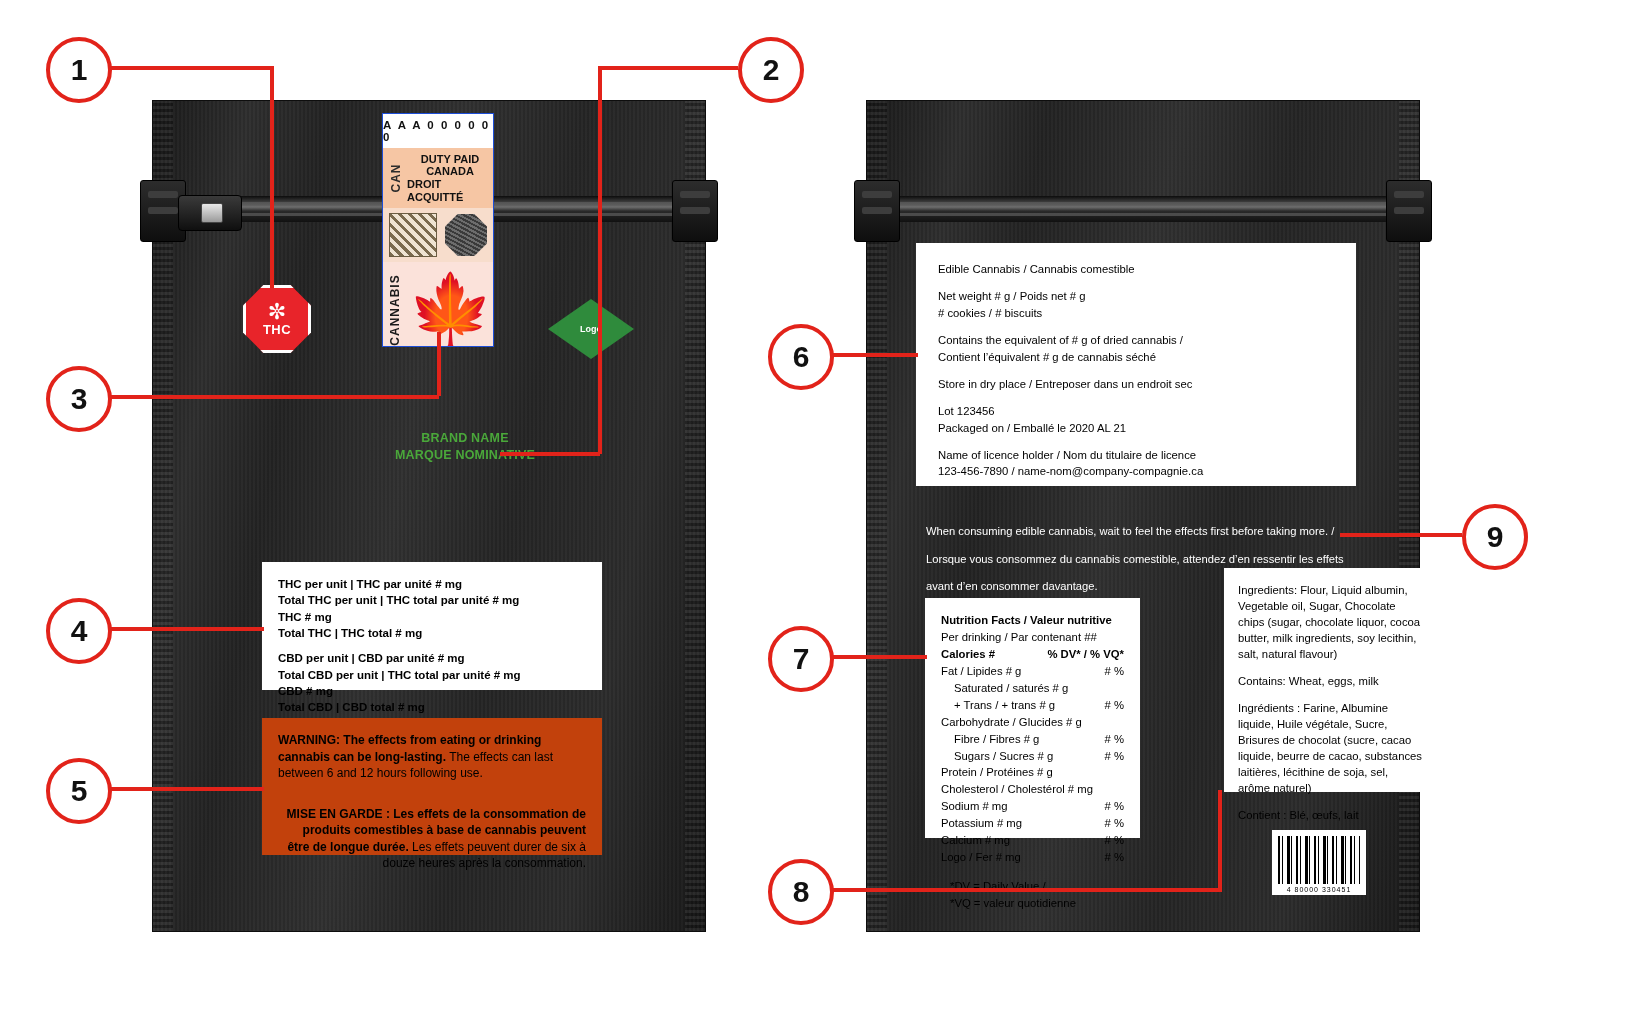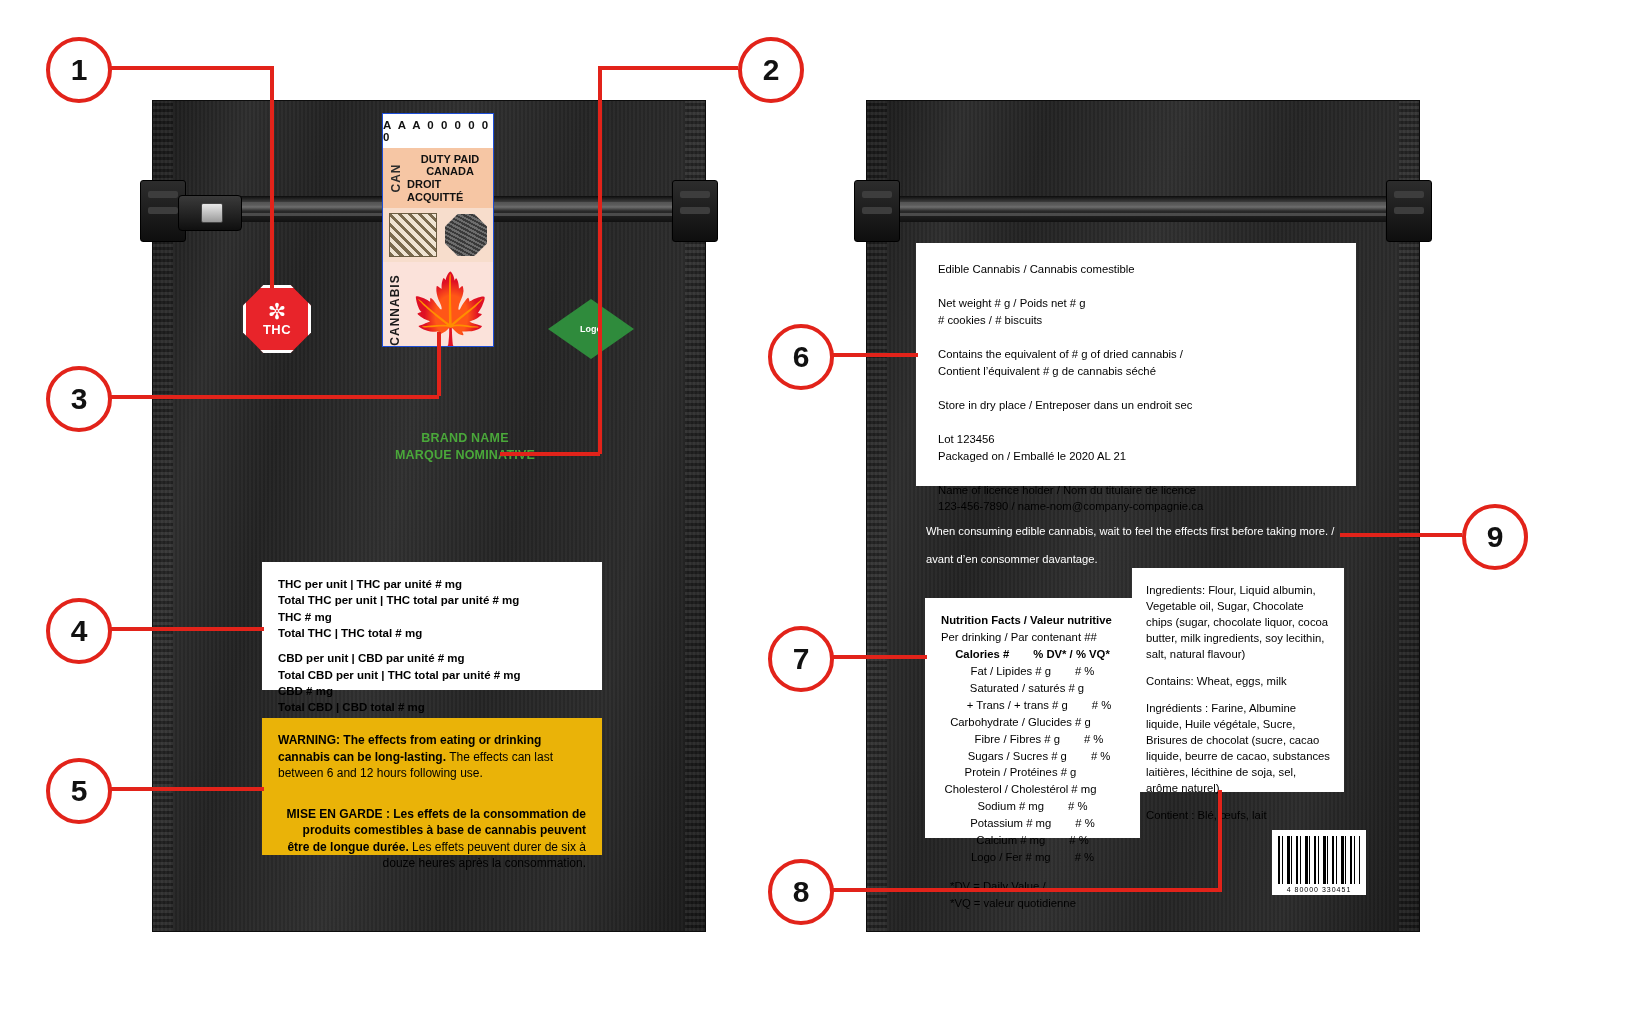--- a/index.html
+++ b/index.html
@@ -85,33 +85,33 @@
 
   .brandname{position:absolute;z-index:20;text-align:center;color:#4aa83a;
       font-size:12.5px;font-weight:700;line-height:1.35;letter-spacing:.2px;}
 
   
   .panel{position:absolute;background:#fff;z-index:20;color:#000;}
   .panel p{margin:0;}
   .p-thc{font-size:11.5px;line-height:1.42;font-weight:600;padding:14px 16px;}
   .p-thc .gap{height:9px;}
 
-  .warnbox{position:absolute;background:#eab308;z-index:20;
+  .warnbox{position:absolute;background:#c2410c;z-index:20;
       padding:14px 16px;font-size:12px;line-height:1.38;color:#000;}
   .warnbox b{font-weight:700;}
   .warnbox .blk+.blk{margin-top:24px;text-align:right;}
 
   .p-info{font-size:11.3px;line-height:1.45;padding:18px 22px;}
-  .p-info .blk+.blk{margin-top:18px;}
+  .p-info .blk+.blk{margin-top:11px;}
   .p-info .bold{font-weight:700;}
 
   .consume{position:absolute;z-index:20;color:#fff;font-size:11.2px;line-height:1.45;}
 
   .p-nutri{font-size:11.3px;line-height:1.50;padding:14px 16px 12px 16px;}
-  .nrow{display:flex;justify-content:center;gap:24px;}
+  .nrow{display:flex;justify-content:space-between;gap:24px;}
   .nrow .lbl{white-space:nowrap;}
   .nrow .val{white-space:nowrap;}
   .p-nutri .bold{font-weight:700;}
   .p-nutri .ind{padding-left:13px;}
   .p-nutri .foot{margin-top:12px;padding-left:9px;}
 
   .p-ingr{font-size:11.3px;line-height:1.42;padding:14px 14px;}
   .p-ingr .blk+.blk{margin-top:11px;}
 
   .barcode{position:absolute;background:#fff;z-index:20;padding:6px 6px 2px 6px;}
@@ -239,20 +239,21 @@
     <p>Packaged on / Emballé le 2020 AL 21</p>
   </div>
   <div class="blk">
     <p>Name of licence holder / Nom du titulaire de licence</p>
     <p>123-456-7890 / name-nom@company-compagnie.ca</p>
   </div>
 </div>
 
 <div class="consume" style="left:926px;top:512px;width:430px;">
   <p>When consuming edible cannabis, wait to feel the effects first before taking more. /</p>
+  <p>Lorsque vous consommez du cannabis comestible, attendez d’en ressentir les effets</p>
   <p>avant d’en consommer davantage.</p>
 </div>
 
 <div class="panel p-nutri" style="left:925px;top:598px;width:215px;height:240px;box-sizing:border-box;">
   <div class="bold">Nutrition Facts / Valeur nutritive</div>
   <div>Per drinking / Par contenant ##</div>
   <div class="nrow">
     <span class="lbl bold">Calories #</span>
     <span class="val bold">% DV* / % VQ*</span>
   </div>
@@ -305,21 +306,21 @@
         <span class="lbl">Logo / Fer # mg</span>
         <span class="val"># %</span>
       </div>
     </div>
   <div class="foot">
     <div>*DV = Daily Value /</div>
     <div>*VQ = valeur quotidienne</div>
   </div>
 </div>
 
-<div class="panel p-ingr" style="left:1132px;top:568px;width:212px;height:224px;box-sizing:border-box;">
+<div class="panel p-ingr" style="left:1224px;top:568px;width:212px;height:224px;box-sizing:border-box;">
   <div class="blk">Ingredients: Flour, Liquid albumin, Vegetable oil, Sugar, Chocolate chips (sugar, chocolate liquor, cocoa butter, milk ingredients, soy lecithin, salt, natural flavour)</div>
   <div class="blk">Contains: Wheat, eggs, milk</div>
   <div class="blk">Ingrédients : Farine, Albumine liquide, Huile végétale, Sucre, Brisures de chocolat (sucre, cacao liquide, beurre de cacao, substances laitières, lécithine de soja, sel, arôme naturel)</div>
   <div class="blk">Contient : Blé, œufs, lait</div>
 </div>
 
 <div class="barcode" style="left:1272px;top:830px;width:82px;">
   <div class="bars"></div>
   <div class="num">4 80000 330451</div>
 </div>

